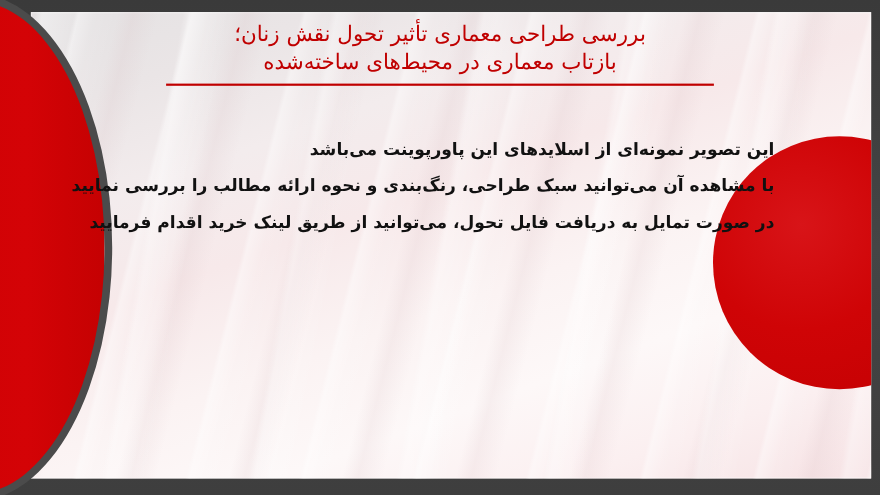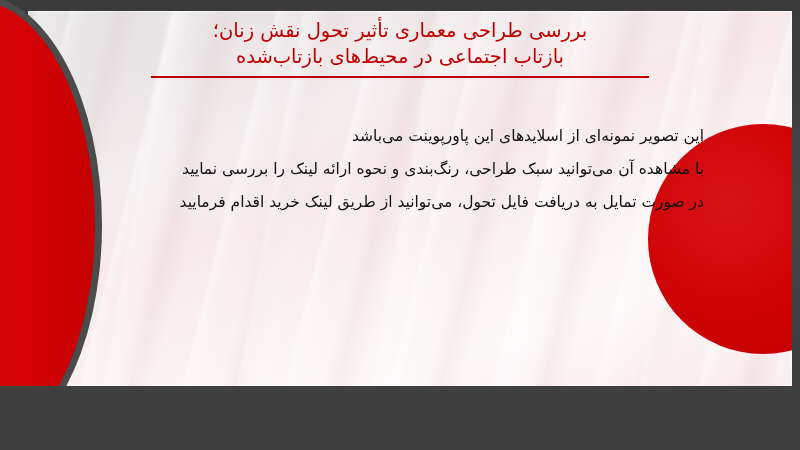--- a/index.html
+++ b/index.html
@@ -11,21 +11,21 @@
     width: 800px;
     height: 450px;
     overflow: hidden;
     font-family: "DejaVu Sans", "Liberation Sans", sans-serif;
   }
 
   
   #slide {
     position: relative;
     width: 800px;
-    height: 386px;
+    height: 450px;
     background: #c4b5fd;
     overflow: hidden;
   }
 
   
   .frame-band {
     position: absolute;
     inset: 0;
     background: linear-gradient(180deg, #3a3a3a 0%, #454545 50%, #3e3e3e 100%);
   }
@@ -137,21 +137,21 @@
     top: 120px;
     text-align: right;
     direction: rtl;
     z-index: 8;
   }
   .body-line {
     color: #111111;
     font-size: 15.5px;
     line-height: 33px;
     white-space: nowrap;
-    font-weight: 400;
+    font-weight: 700;
     margin-left: 24px;
   }
 </style>
 </head>
 <body>
 
 <div id="slide">
 
   <div class="frame-band"></div>
 
@@ -159,23 +159,23 @@
     <div class="streaks"></div>
     <div class="streaks2"></div>
 
     <div class="circle-right"></div>
   </div>
 
   <div class="ellipse-left"></div>
 
   <div class="title-block">
     <div class="title-line">بررسی طراحی معماری تأثیر تحول نقش زنان؛</div>
-    <div class="title-line">بازتاب اجتماعی در محیط‌های بازتاب‌شده</div>
+    <div class="title-line">بازتاب معماری در محیط‌های ساخته‌شده</div>
     <div class="title-rule"></div>
   </div>
 
   <div class="body-block">
     <div class="body-line">این تصویر نمونه‌ای از اسلایدهای این پاورپوینت می‌باشد</div>
-    <div class="body-line">با مشاهده آن می‌توانید سبک طراحی، رنگ‌بندی و نحوه ارائه لینک را بررسی نمایید</div>
+    <div class="body-line">با مشاهده آن می‌توانید سبک طراحی، رنگ‌بندی و نحوه ارائه مطالب را بررسی نمایید</div>
     <div class="body-line">در صورت تمایل به دریافت فایل تحول، می‌توانید از طریق لینک خرید اقدام فرمایید</div>
   </div>
 
 </div>
 
 </body></html>

